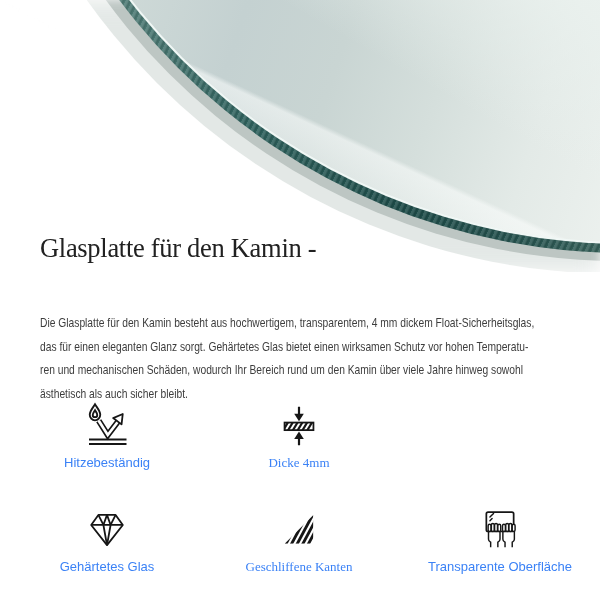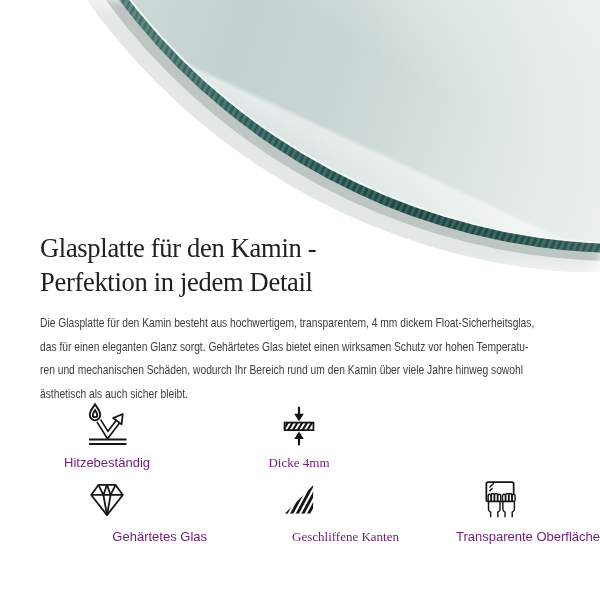--- a/index.html
+++ b/index.html
@@ -60,24 +60,24 @@
     position:absolute;left:40px;top:311px;width:700px;
     transform:scaleX(0.79);transform-origin:0 0;
     font-size:13px;line-height:23.7px;color:#3d3d3d;
   }
   .intro-line{white-space:nowrap;}
 
   
   .features{position:absolute;left:0;top:0;width:600px;height:600px;}
   .cell{position:absolute;width:200px;text-align:center;}
   .c1{left:7px;} .c2{left:199px;font-family:Liberation Serif, serif;} .c3{left:400px;}
-  .r1{top:402px;} .r2{top:476px;text-align:right;}
+  .r1{top:402px;} .r2{top:506px;}
   .icon-box{height:48px;display:flex;align-items:center;justify-content:center;}
   .icon-box svg{display:block;}
-  .f-label{margin-top:5px;font-size:13px;line-height:15px;color:#701a75;}
+  .f-label{margin-top:5px;font-size:13px;line-height:15px;color:#3b82f6;}
   .ico{stroke:#161616;fill:none;stroke-width:2.5;}
 </style>
 </head>
 <body>
 
 <div class="stage">
 
   <section class="photo">
     <div class="shadow-wide"></div>
     <div class="shadow-near"></div>
@@ -96,21 +96,20 @@
       <div class="sp-glow"></div>
       <div class="sp-streak"></div>
       <svg class="sp-star" viewBox="0 0 48 48">
         <path d="M24,2 L26.4,21.6 L46,24 L26.4,26.4 L24,46 L21.6,26.4 L2,24 L21.6,21.6 Z" fill="#ffffff"></path>
       </svg>
     </div>
   </section>
 
   <h1 class="headline">
     <span>Glasplatte für den Kamin -</span>
-    <span>Perfektion in jedem Detail</span>
   </h1>
 
   <div class="intro">
     <div class="intro-line">Die Glasplatte für den Kamin besteht aus hochwertigem, transparentem, 4 mm dickem Float-Sicherheitsglas,</div>
     <div class="intro-line">das für einen eleganten Glanz sorgt. Gehärtetes Glas bietet einen wirksamen Schutz vor hohen Temperatu-</div>
     <div class="intro-line">ren und mechanischen Schäden, wodurch Ihr Bereich rund um den Kamin über viele Jahre hinweg sowohl</div>
     <div class="intro-line">ästhetisch als auch sicher bleibt.</div>
   </div>
 
   <div class="features">

